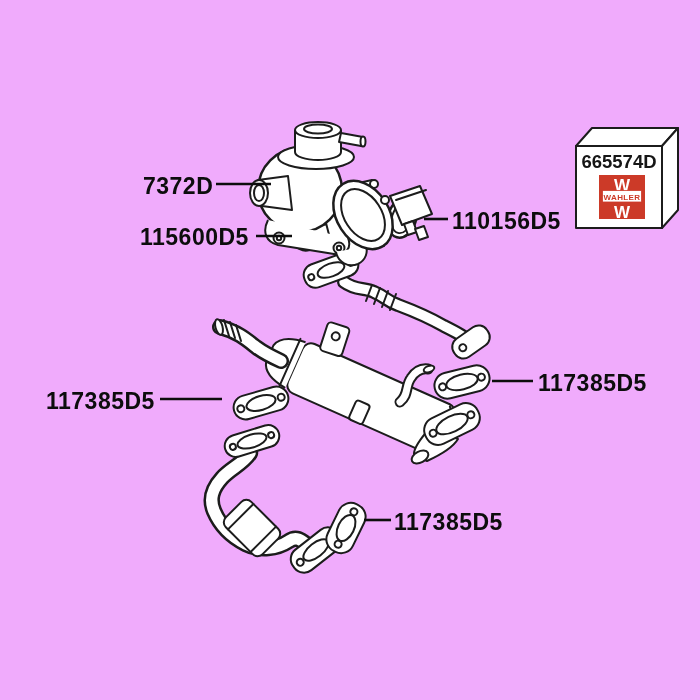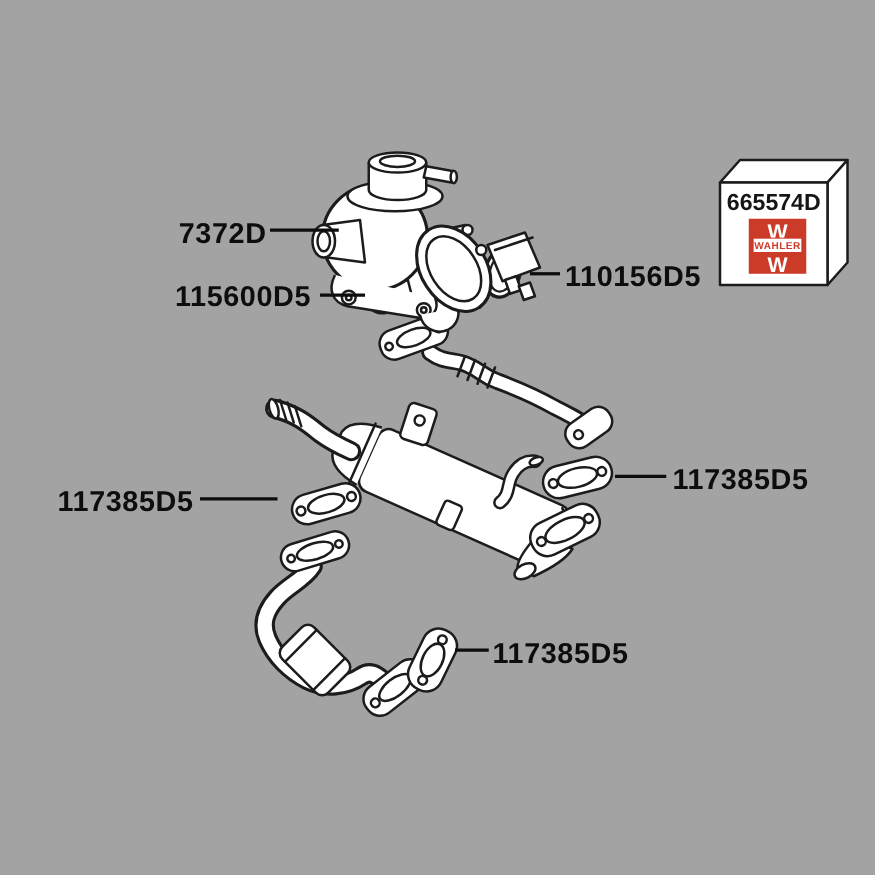--- a/index.html
+++ b/index.html
@@ -1,16 +1,16 @@
 <!DOCTYPE html>
 <html><head>
 <meta charset="utf-8">
 <style>
   html,body{margin:0;padding:0;background:#ffffff;}
-  #stage{position:relative;width:700px;height:700px;background:#a3a3a3;overflow:hidden;
+  #stage{position:relative;width:700px;height:700px;background:#f0abfc;overflow:hidden;
          font-family:"Liberation Sans",sans-serif;}
   svg{position:absolute;left:0;top:0;}
   .ln{stroke:#1c1c1c;stroke-width:2;fill:none;stroke-linecap:round;stroke-linejoin:round;}
   .fw{stroke:#1c1c1c;stroke-width:2;fill:#ffffff;stroke-linejoin:round;}
   .fw25{stroke:#1c1c1c;stroke-width:2.5;fill:#ffffff;stroke-linejoin:round;}
   .tube-o{stroke:#1c1c1c;fill:none;stroke-linecap:round;}
   .tube-i{stroke:#ffffff;fill:none;stroke-linecap:round;}
   .callout{font-weight:bold;font-size:23px;fill:#0d0d0d;letter-spacing:0.5px;}
   .leader{stroke:#0d0d0d;stroke-width:2.6;}
   .boxnum{font-weight:bold;font-size:18.5px;fill:#161616;}

